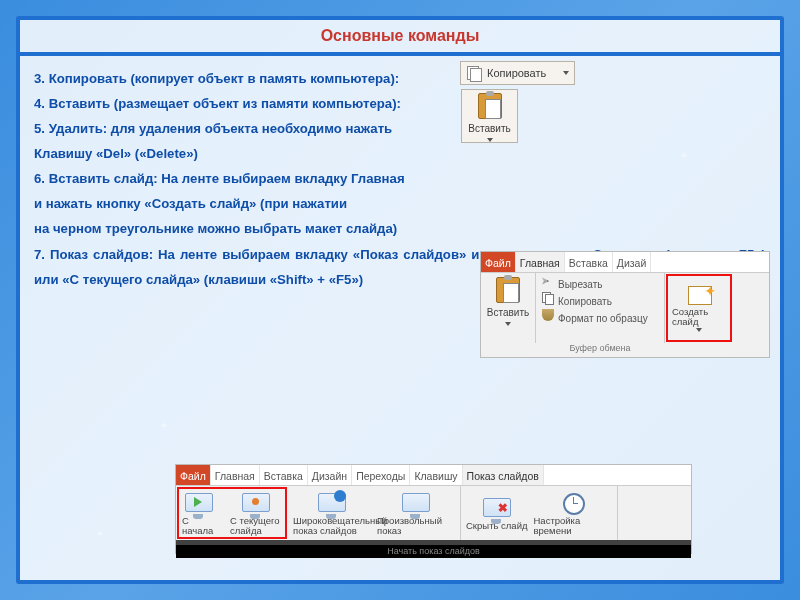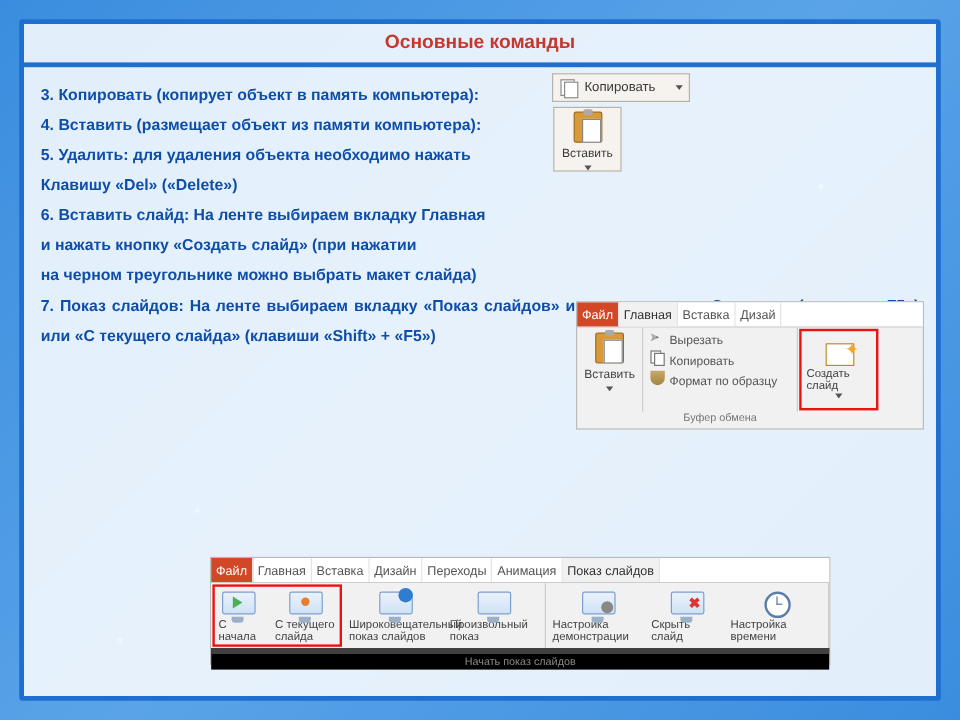--- a/index.html
+++ b/index.html
@@ -157,21 +157,21 @@
       </div>
     </div>
 
     <div class="ribbon2">
       <div class="rtabs">
         <div class="rtab file">Файл</div>
         <div class="rtab">Главная</div>
         <div class="rtab">Вставка</div>
         <div class="rtab">Дизайн</div>
         <div class="rtab">Переходы</div>
-        <div class="rtab">Анимация</div>
+        <div class="rtab">Клавишу</div>
         <div class="rtab active">Показ слайдов</div>
       </div>
       <div class="rbody">
         <div class="rgroup hl-red" style="flex-direction:row;gap:14px;padding:2px 3px">
           <div style="text-align:center">
             <div class="slicon">
                 <div class="sl-screen"></div>
                 <div class="sl-stand"></div>
                 <div class="sl-play"></div>
               </div>
@@ -201,28 +201,20 @@
                 <div class="sl-stand"></div>
               </div>
             <div class="cap">Произвольный показ</div>
           </div>
         </div>
         <div class="rgroup" style="flex-direction:row;gap:6px">
           <div style="text-align:center">
             <div class="slicon">
                 <div class="sl-screen"></div>
                 <div class="sl-stand"></div>
-                <div class="sl-gear"></div>
-              </div>
-            <div class="cap">Настройка демонстрации</div>
-          </div>
-          <div style="text-align:center">
-            <div class="slicon">
-                <div class="sl-screen"></div>
-                <div class="sl-stand"></div>
                 <div class="sl-x">✖</div>
               </div>
             <div class="cap">Скрыть слайд</div>
           </div>
           <div style="text-align:center">
             <div class="slicon">
                 <div class="sl-clock"></div>
               </div>
             <div class="cap">Настройка времени</div>
           </div>

